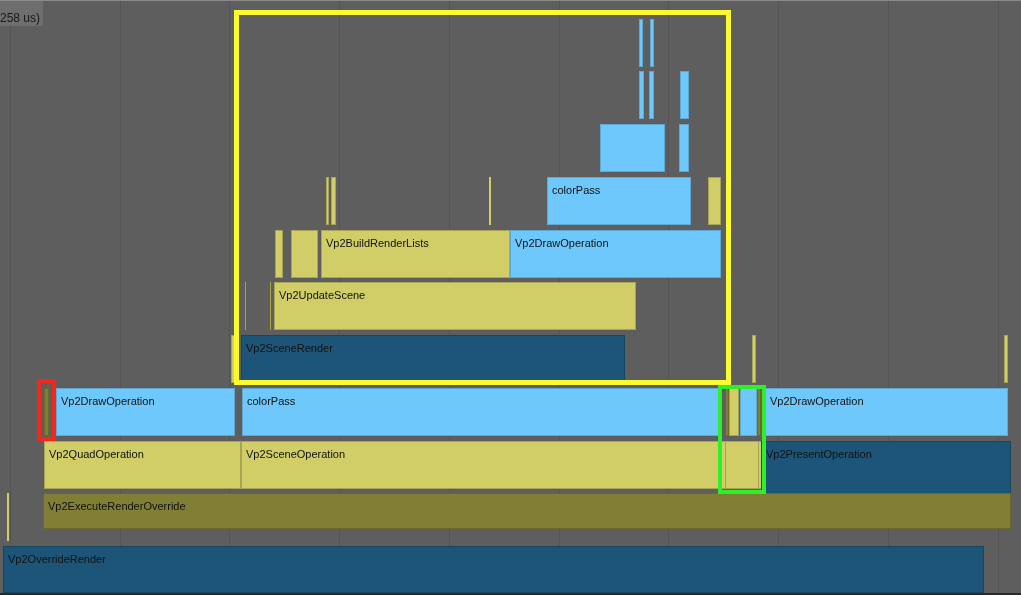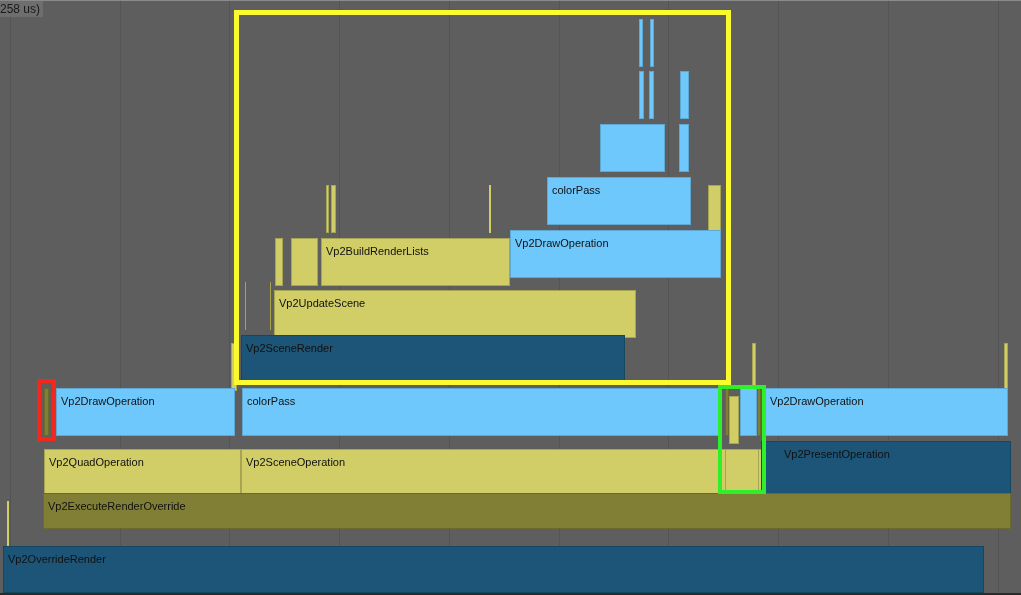--- a/index.html
+++ b/index.html
@@ -6,31 +6,31 @@
   body {
     width:1021px; height:595px; overflow:hidden; position:relative;
     background:#5e5e5e;
     font-family:"Liberation Sans","DejaVu Sans",sans-serif;
   }
   #canvas { position:absolute; left:0; top:0; width:1021px; height:595px; }
   .topline { position:absolute; left:0; top:0; width:1021px; height:1px; background:#8a8a8a; }
   .bottomline { position:absolute; left:0; top:593px; width:1021px; height:2px; background:#2a2a2a; }
   .grid { position:absolute; top:1px; width:1px; height:592px; background:#545454; }
   .time-label {
-    position:absolute; left:0; top:1px; height:16px; padding:0 3px 0 0;
+    position:absolute; left:0; top:1px; height:16px; padding:9px 3px 0 0;
     background:#6e6e6e; color:#1a1a1a; font-size:12px; line-height:16px;
   }
   .bar {
     position:absolute; box-sizing:border-box;
     border:1px solid rgba(0,0,0,0.18);
     font-size:11px; color:#111; overflow:hidden; white-space:nowrap;
     padding:6px 0 0 4px; line-height:12px;
   }
   .c-light { background:#6fc8fc; border-color:#5fa8d4; }
-  .c-yellow { background:#d1ce68; border-color:#a8a552;margin-top:8px; }
+  .c-yellow { background:#d1ce68; border-color:#a8a552; }
   .c-olive { background:#807f35; border-color:#6b6a2c; }
   .c-dark { background:#1c5577; border-color:#164762; }
   .c-thin { background:#a7a44c; border:none; }
   .overlay { position:absolute; box-sizing:border-box; background:transparent; }
   .ov-yellow { border:5px solid #fbfa2f; }
   .ov-red { border:4px solid #f0281e; }
   .ov-green { border:4px solid #2ef02a; }
 </style>
 </head>
 <body>
@@ -86,21 +86,21 @@
   <div class="bar c-light" style="left:242px;top:388px;width:480px;height:48px">colorPass</div>
   <div class="bar c-olive" style="left:725px;top:388px;width:4px;height:48px;padding:0"></div>
   <div class="bar c-yellow" style="left:729px;top:388px;width:10px;height:48px;padding:0"></div>
   <div class="bar c-light" style="left:740px;top:388px;width:17px;height:48px;padding:0"></div>
   <div class="bar c-olive" style="left:757px;top:388px;width:4px;height:48px;padding:0"></div>
   <div class="bar c-light" style="left:765px;top:388px;width:243px;height:48px">Vp2DrawOperation</div>
 
   <div class="bar c-yellow" style="left:44px;top:441px;width:197px;height:48px">Vp2QuadOperation</div>
   <div class="bar c-yellow" style="left:241px;top:441px;width:567px;height:48px">Vp2SceneOperation</div>
   <div class="bar c-yellow" style="left:725px;top:441px;width:34px;height:48px;padding:0"></div>
-  <div class="bar c-dark" style="left:761px;top:441px;width:250px;height:56px;padding-left:22px">Vp2PresentOperation</div>
+  <div class="bar c-dark" style="left:761px;top:441px;width:250px;height:56px;padding-left:4px">Vp2PresentOperation</div>
 
   <div class="bar c-yellow" style="left:7px;top:493px;width:2px;height:48px;padding:0;border:none"></div>
   <div class="bar c-olive" style="left:43px;top:493px;width:968px;height:36px">Vp2ExecuteRenderOverride</div>
 
   <div class="bar c-dark" style="left:3px;top:546px;width:981px;height:47px">Vp2OverrideRender</div>
 
   <div class="bottomline"></div>
 
   <div class="overlay ov-yellow" style="left:234px;top:10px;width:497px;height:375px"></div>
   <div class="overlay ov-red" style="left:37px;top:379px;width:19px;height:62px"></div>

